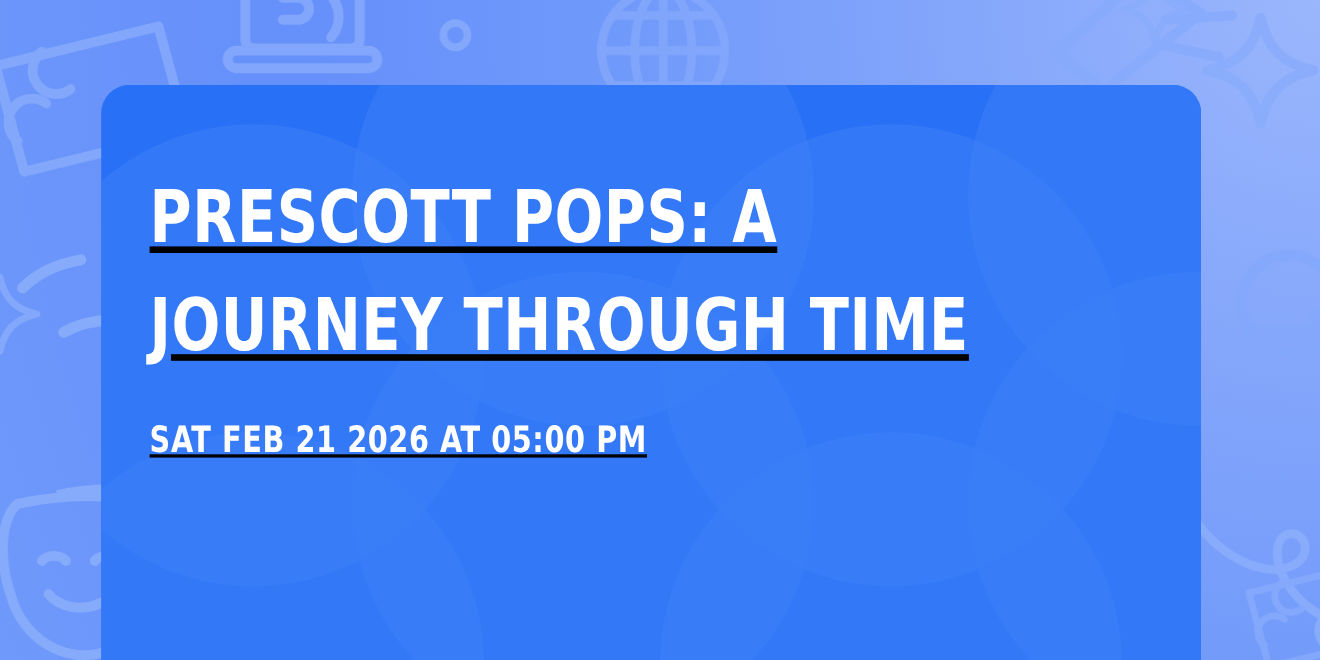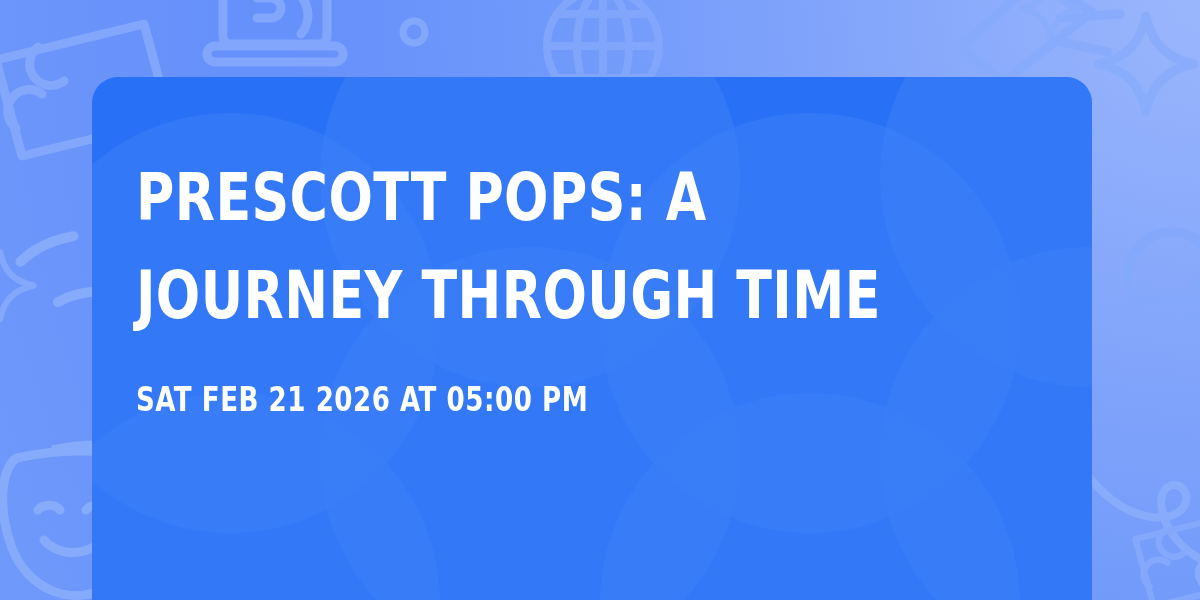--- a/index.html
+++ b/index.html
@@ -54,20 +54,21 @@
   .cc6 { left:228px;  top:170px;  width:420px; height:420px; }
   .cc7 { left:508px;  top:316px;  width:420px; height:420px; }
   .cc8 { left:788px;  top:170px;  width:420px; height:420px; }
 
   
   #card-content {
     position:absolute;
     left:44px; top:72px;
     right:44px;
     z-index:5;
+    text-decoration:underline;
   }
 
   #event-title {
     font-family:"Liberation Sans Narrow","DejaVu Sans Condensed","Liberation Sans", sans-serif;
     font-size:66px;
     line-height:98px;
     font-weight:700;
     letter-spacing:0.5px;
     color:#ffffff;
     text-transform:uppercase;

